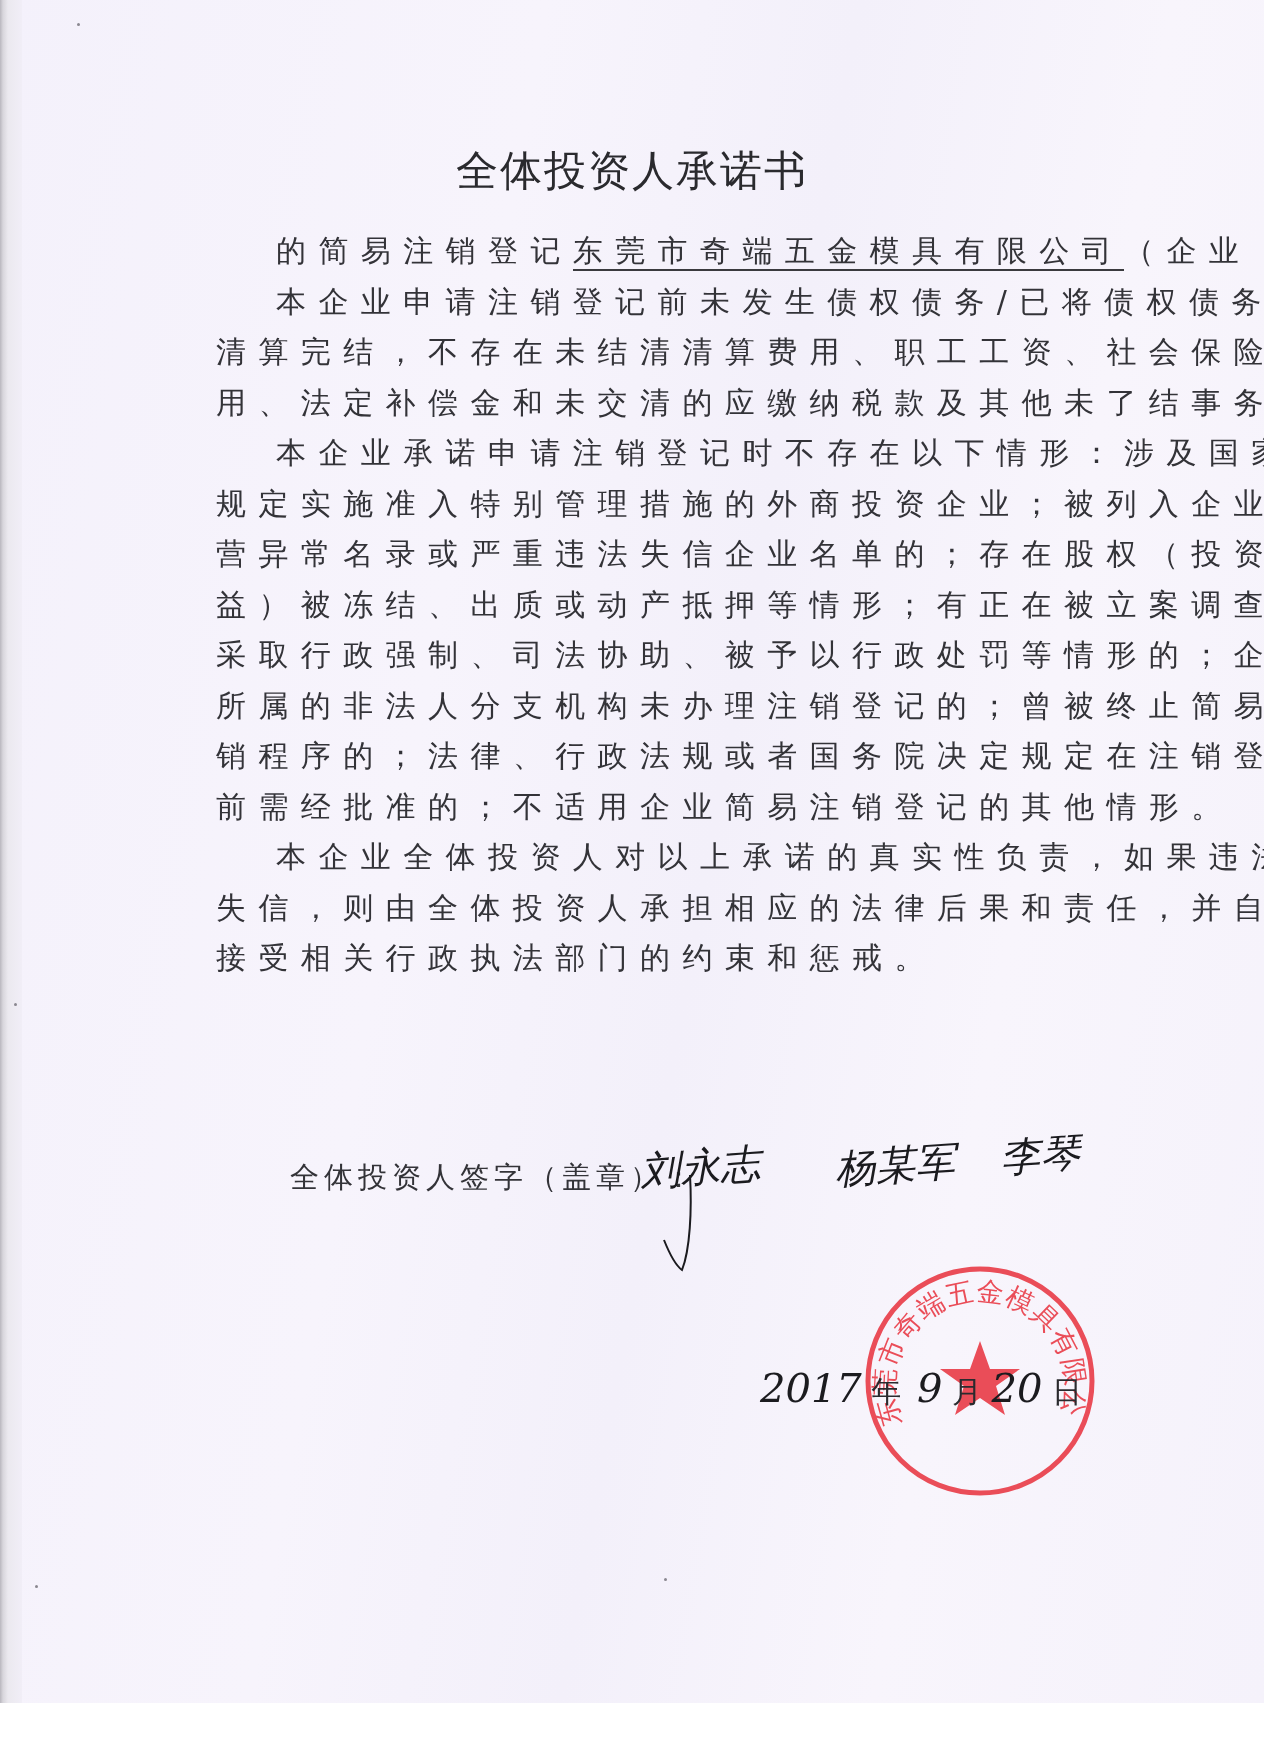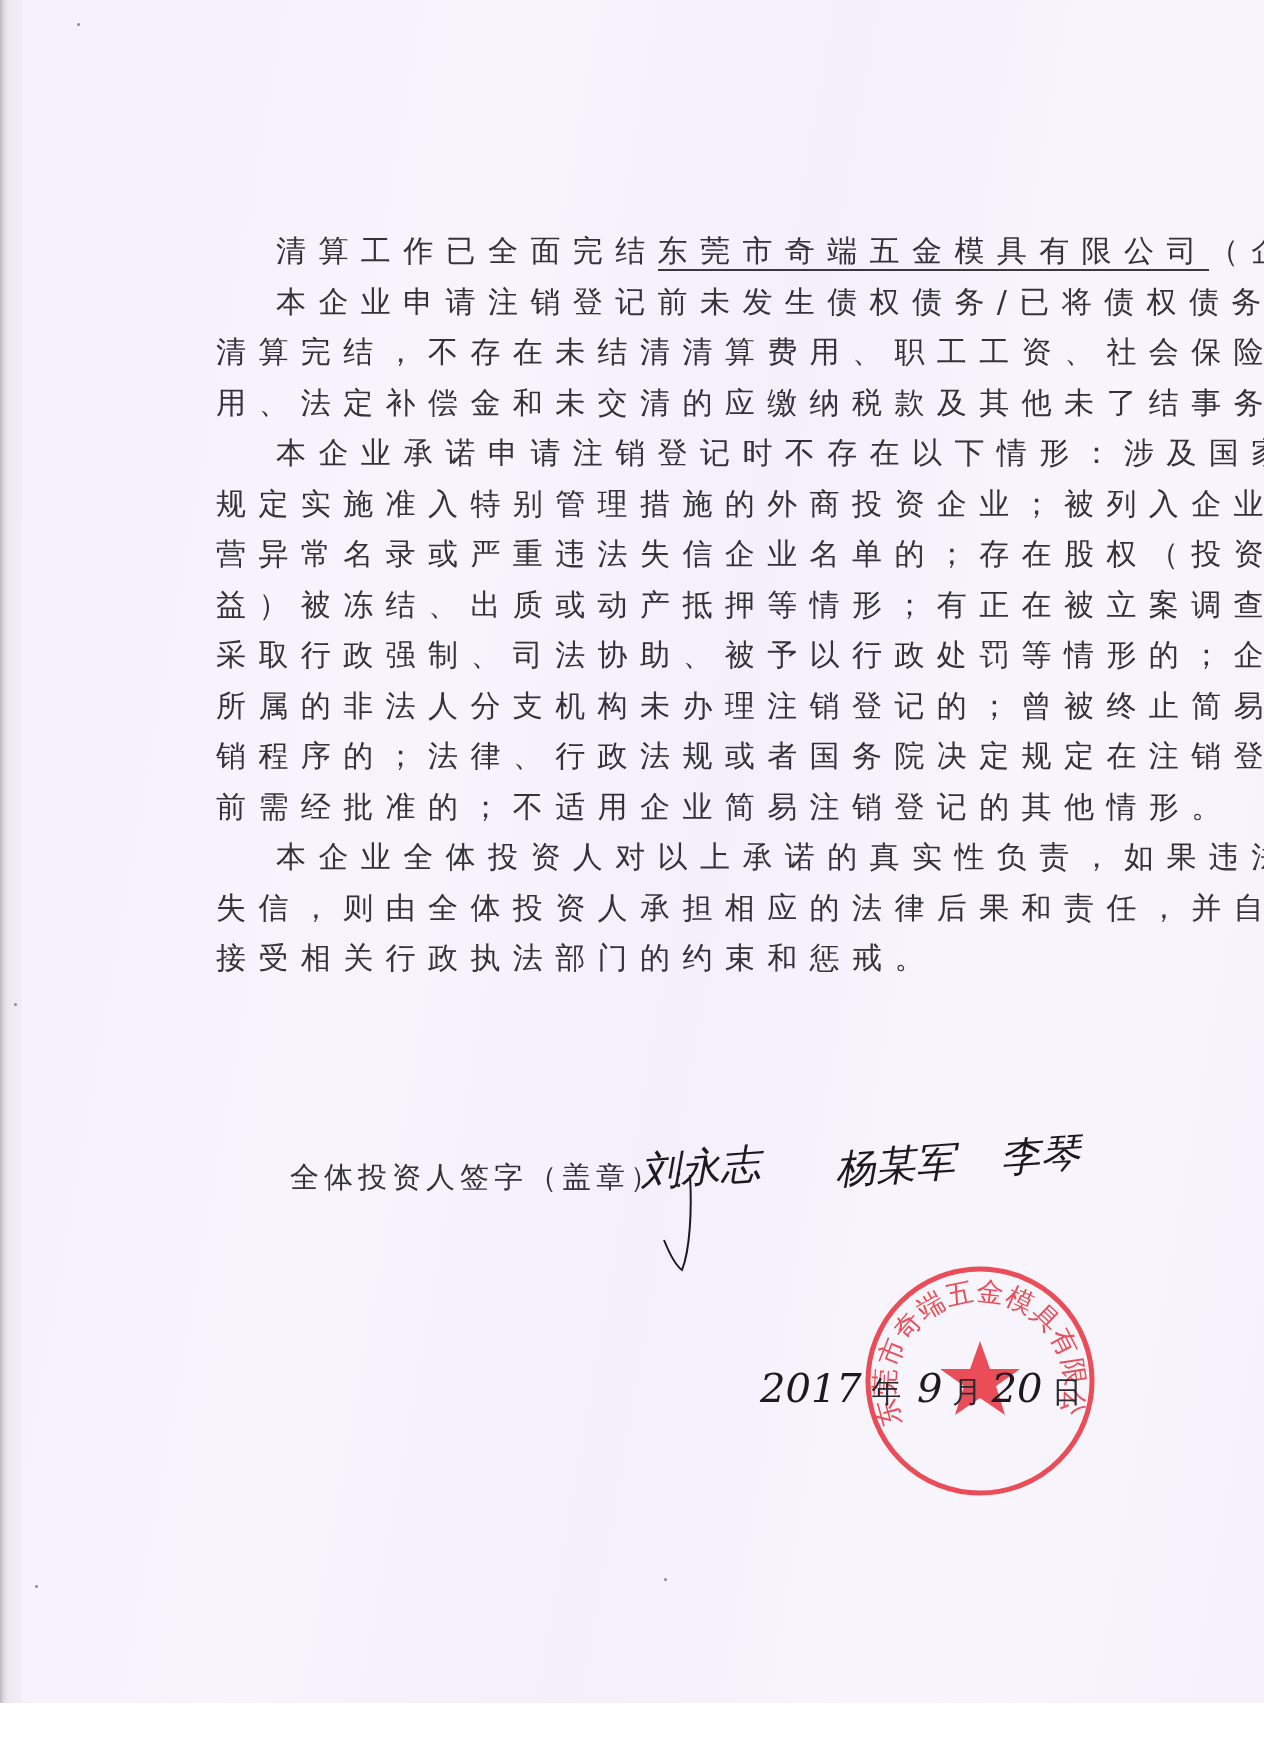--- a/index.html
+++ b/index.html
@@ -46,24 +46,25 @@
     position: absolute; left: 862px; top: 1263px; width: 236px; height: 236px;
     opacity: 0.85;
   }
   .speck { position: absolute; width: 3px; height: 3px; border-radius: 50%; background: #8a8890; }
 </style>
 </head>
 <body>
 
 <div class="paper">
 
+  <h1 class="title">全体投资人承诺书</h1>
 
   <div class="body-text">
     <p>
-      <span class="line"><span>清算工作已全面完结</span><span class="company">东莞市奇端五金模具有限公司</span><span>（企业</span></span>
+      <span class="line"><span>的简易注销登记</span><span class="company">东莞市奇端五金模具有限公司</span><span>（企业</span></span>
     </p>
     <p>
       <span class="line">本企业申请注销登记前未发生债权债务/已将债权债务</span>
       <span class="line" style="margin-left:-2em">清算完结，不存在未结清清算费用、职工工资、社会保险费</span>
       <span class="line" style="margin-left:-2em">用、法定补偿金和未交清的应缴纳税款及其他未了结事务，</span>
     </p>
     <p>
       <span class="line">本企业承诺申请注销登记时不存在以下情形：涉及国家</span>
       <span class="line" style="margin-left:-2em">规定实施准入特别管理措施的外商投资企业；被列入企业经</span>
       <span class="line" style="margin-left:-2em">营异常名录或严重违法失信企业名单的；存在股权（投资权</span>

